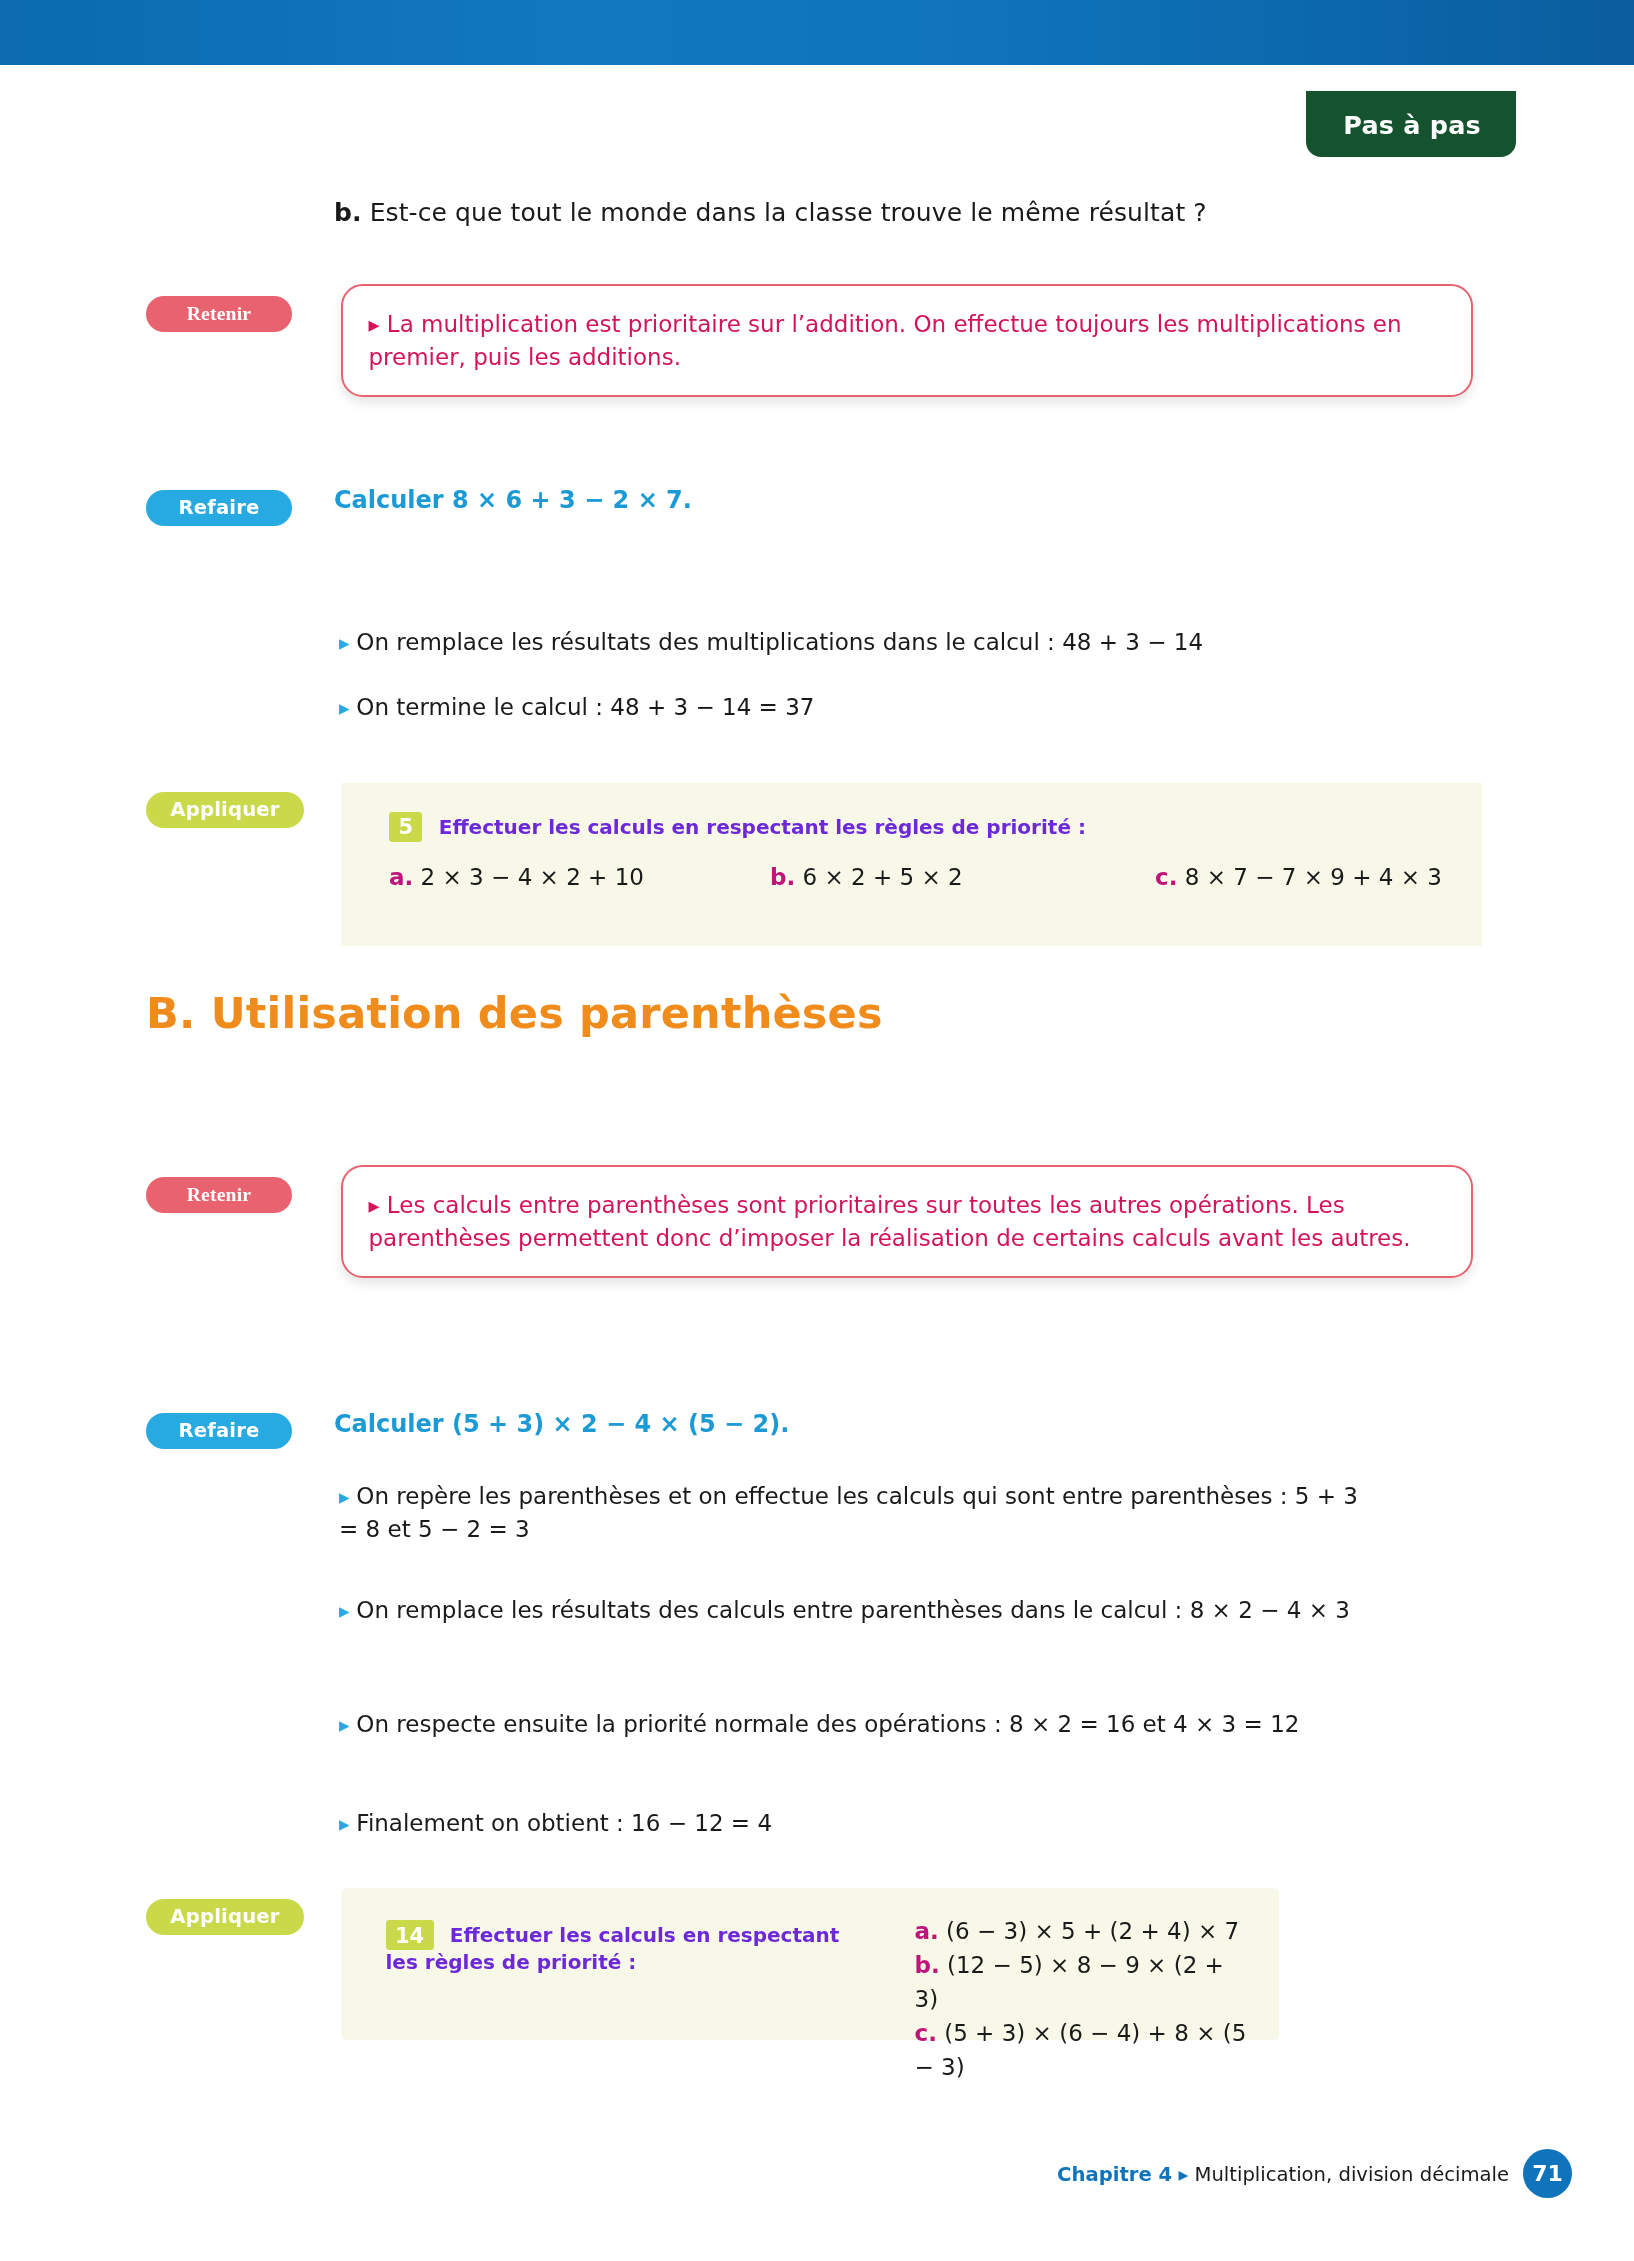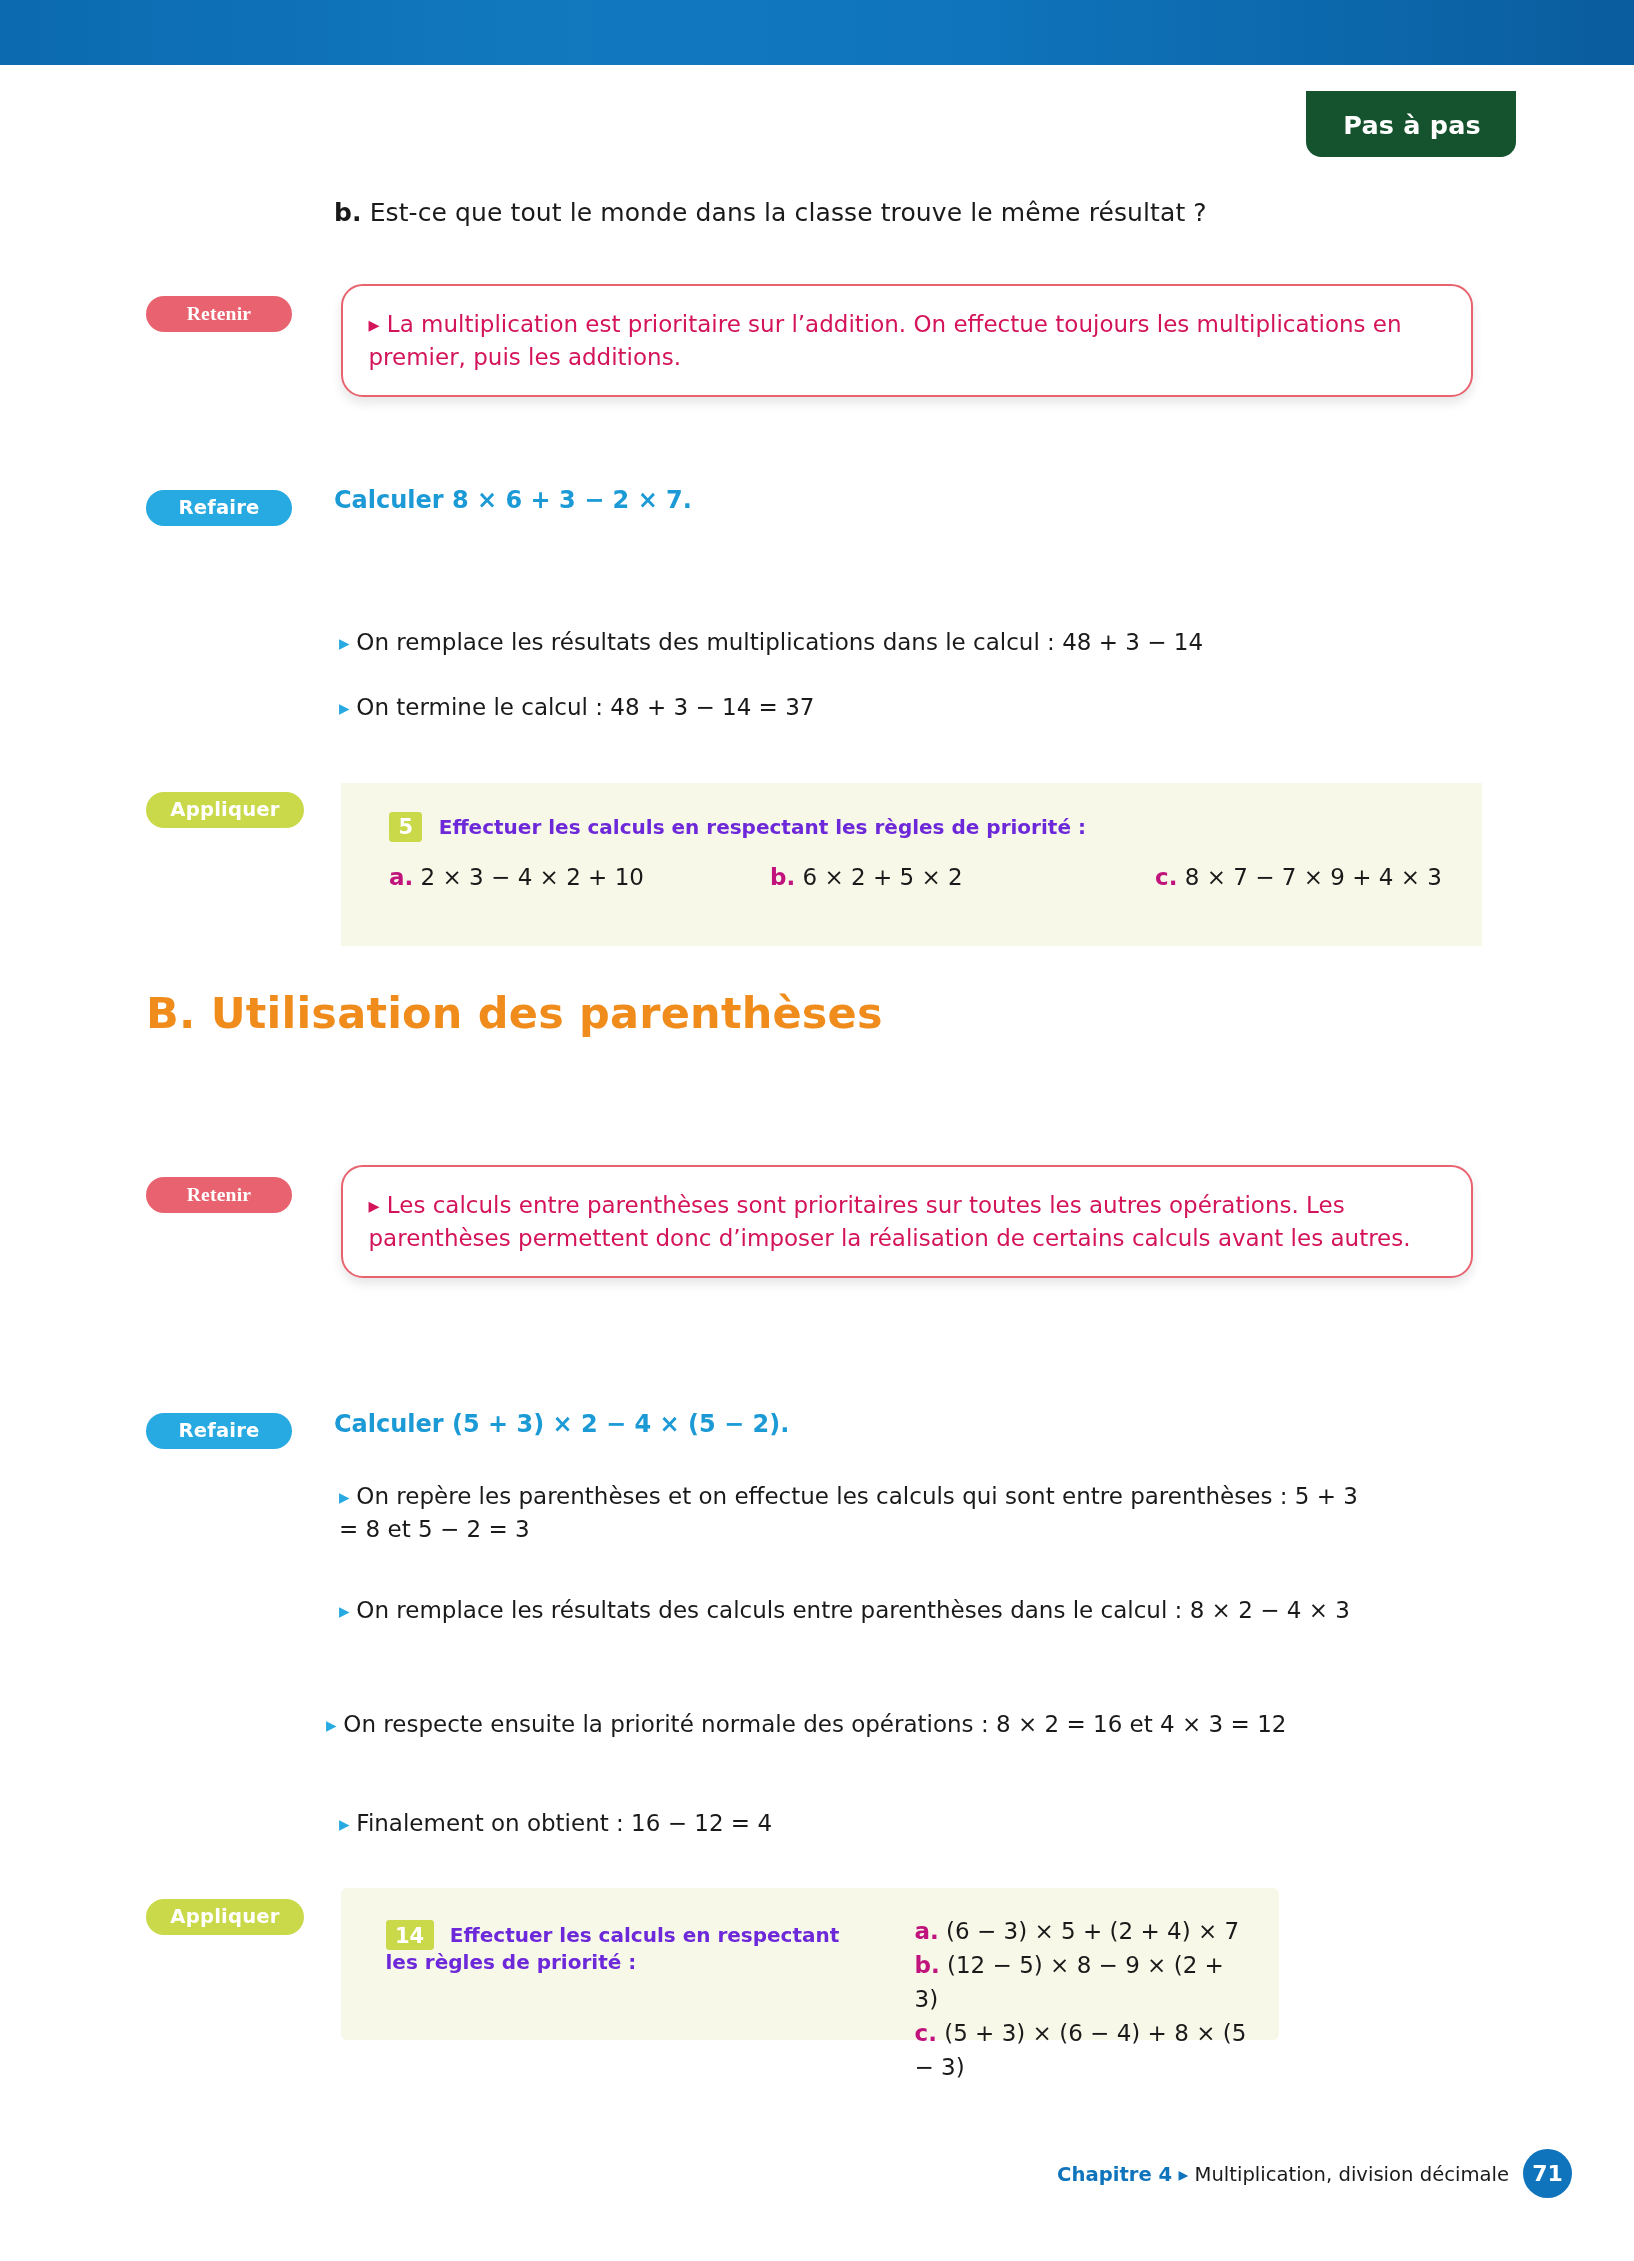--- a/index.html
+++ b/index.html
@@ -247,21 +247,21 @@
 
   <div class="pill pill-refaire" style="top: 1413px;">Refaire</div>
   <div class="refaire-title" style="top: 1410px;">Calculer (5 + 3) × 2 − 4 × (5 − 2).</div>
 
   <div class="bline" style="left: 339px; top: 1480px; width: 1022px;">
     <span class="bul">▸</span><span>On repère les parenthèses et on effectue les calculs qui sont entre parenthèses : 5 + 3 = 8 et 5 − 2 = 3</span>
   </div>
   <div class="bline" style="left: 339px; top: 1594px; width: 1141px;">
     <span class="bul">▸</span><span>On remplace les résultats des calculs entre parenthèses dans le calcul : 8 × 2 − 4 × 3</span>
   </div>
-  <div class="bline" style="left: 326px; top: 1708px; width: 1056px;">
+  <div class="bline" style="left: 339px; top: 1708px; width: 1056px;">
     <span class="bul">▸</span><span>On respecte ensuite la priorité normale des opérations : 8 × 2 = 16 et 4 × 3 = 12</span>
   </div>
   <div class="bline" style="left: 339px; top: 1807px; width: 1056px;">
     <span class="bul">▸</span><span>Finalement on obtient : 16 − 12 = 4</span>
   </div>
 
   <div class="pill pill-appliquer" style="top: 1899px;">Appliquer</div>
 
   <div class="appliquer-box" style="top: 1888px; width: 938px; height: 152px; padding: 25.5px 25.5px; border-radius: 6px;">
     <div style="position: relative; height: 102px;">

